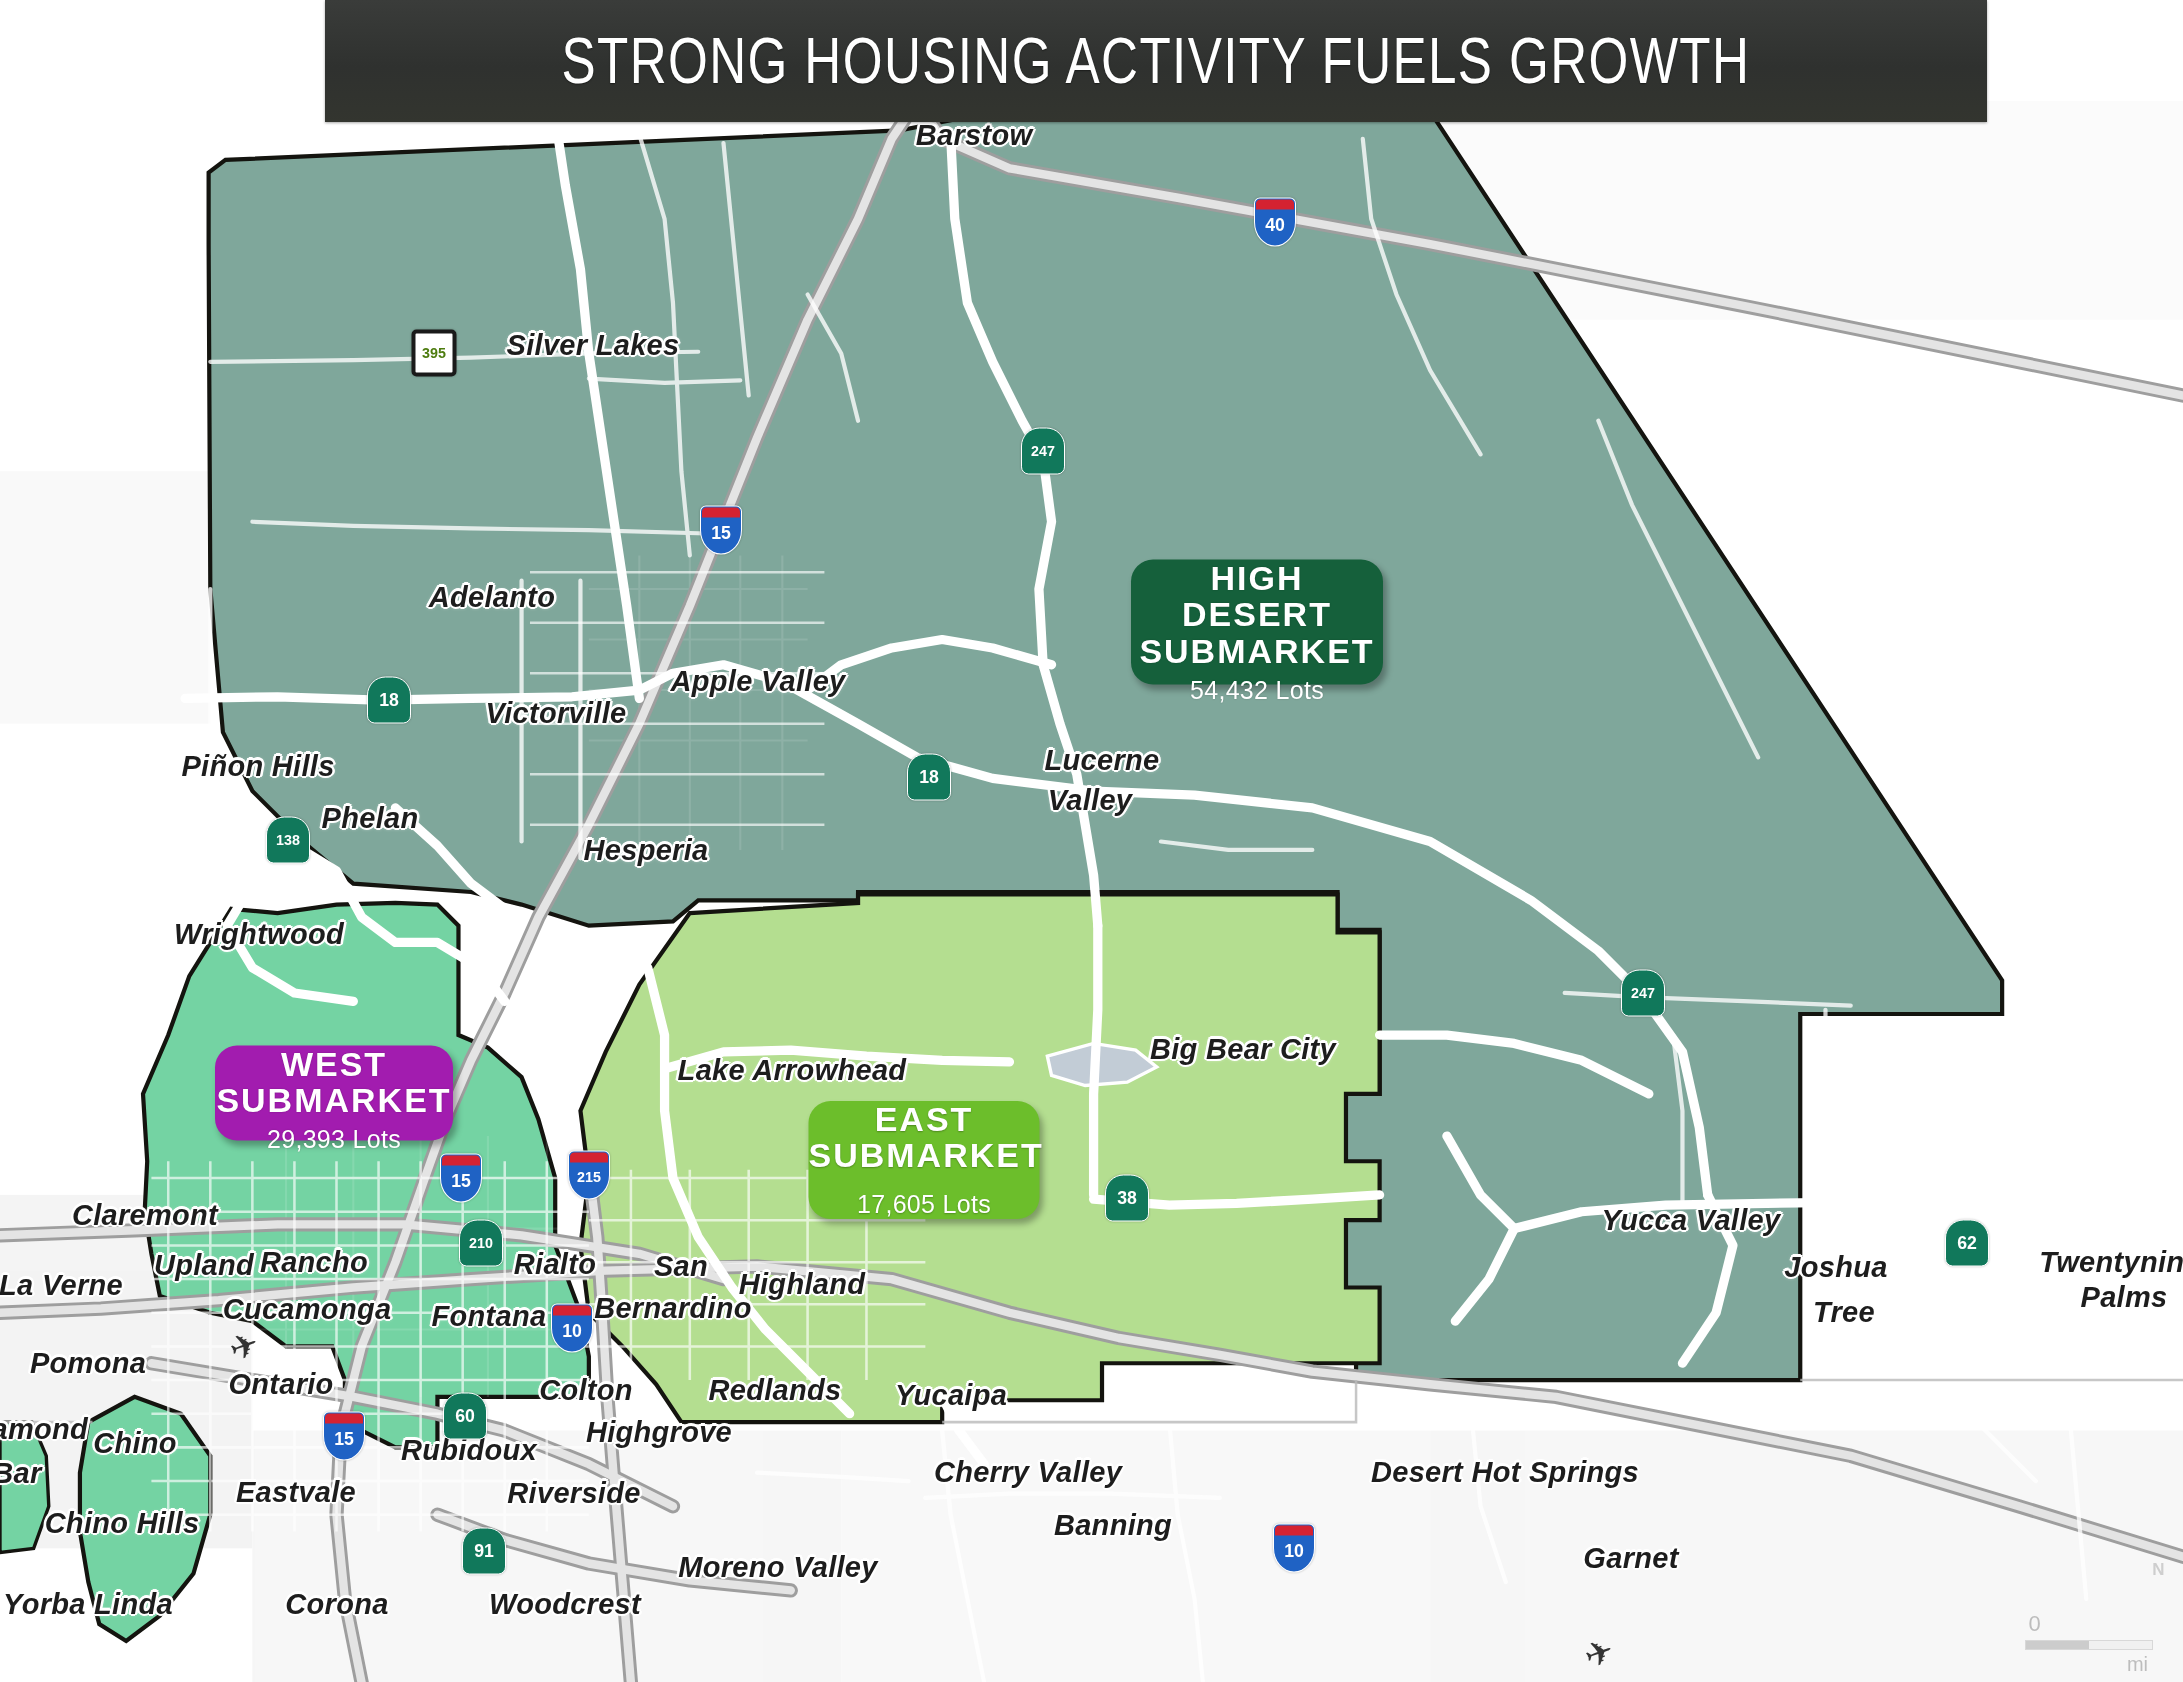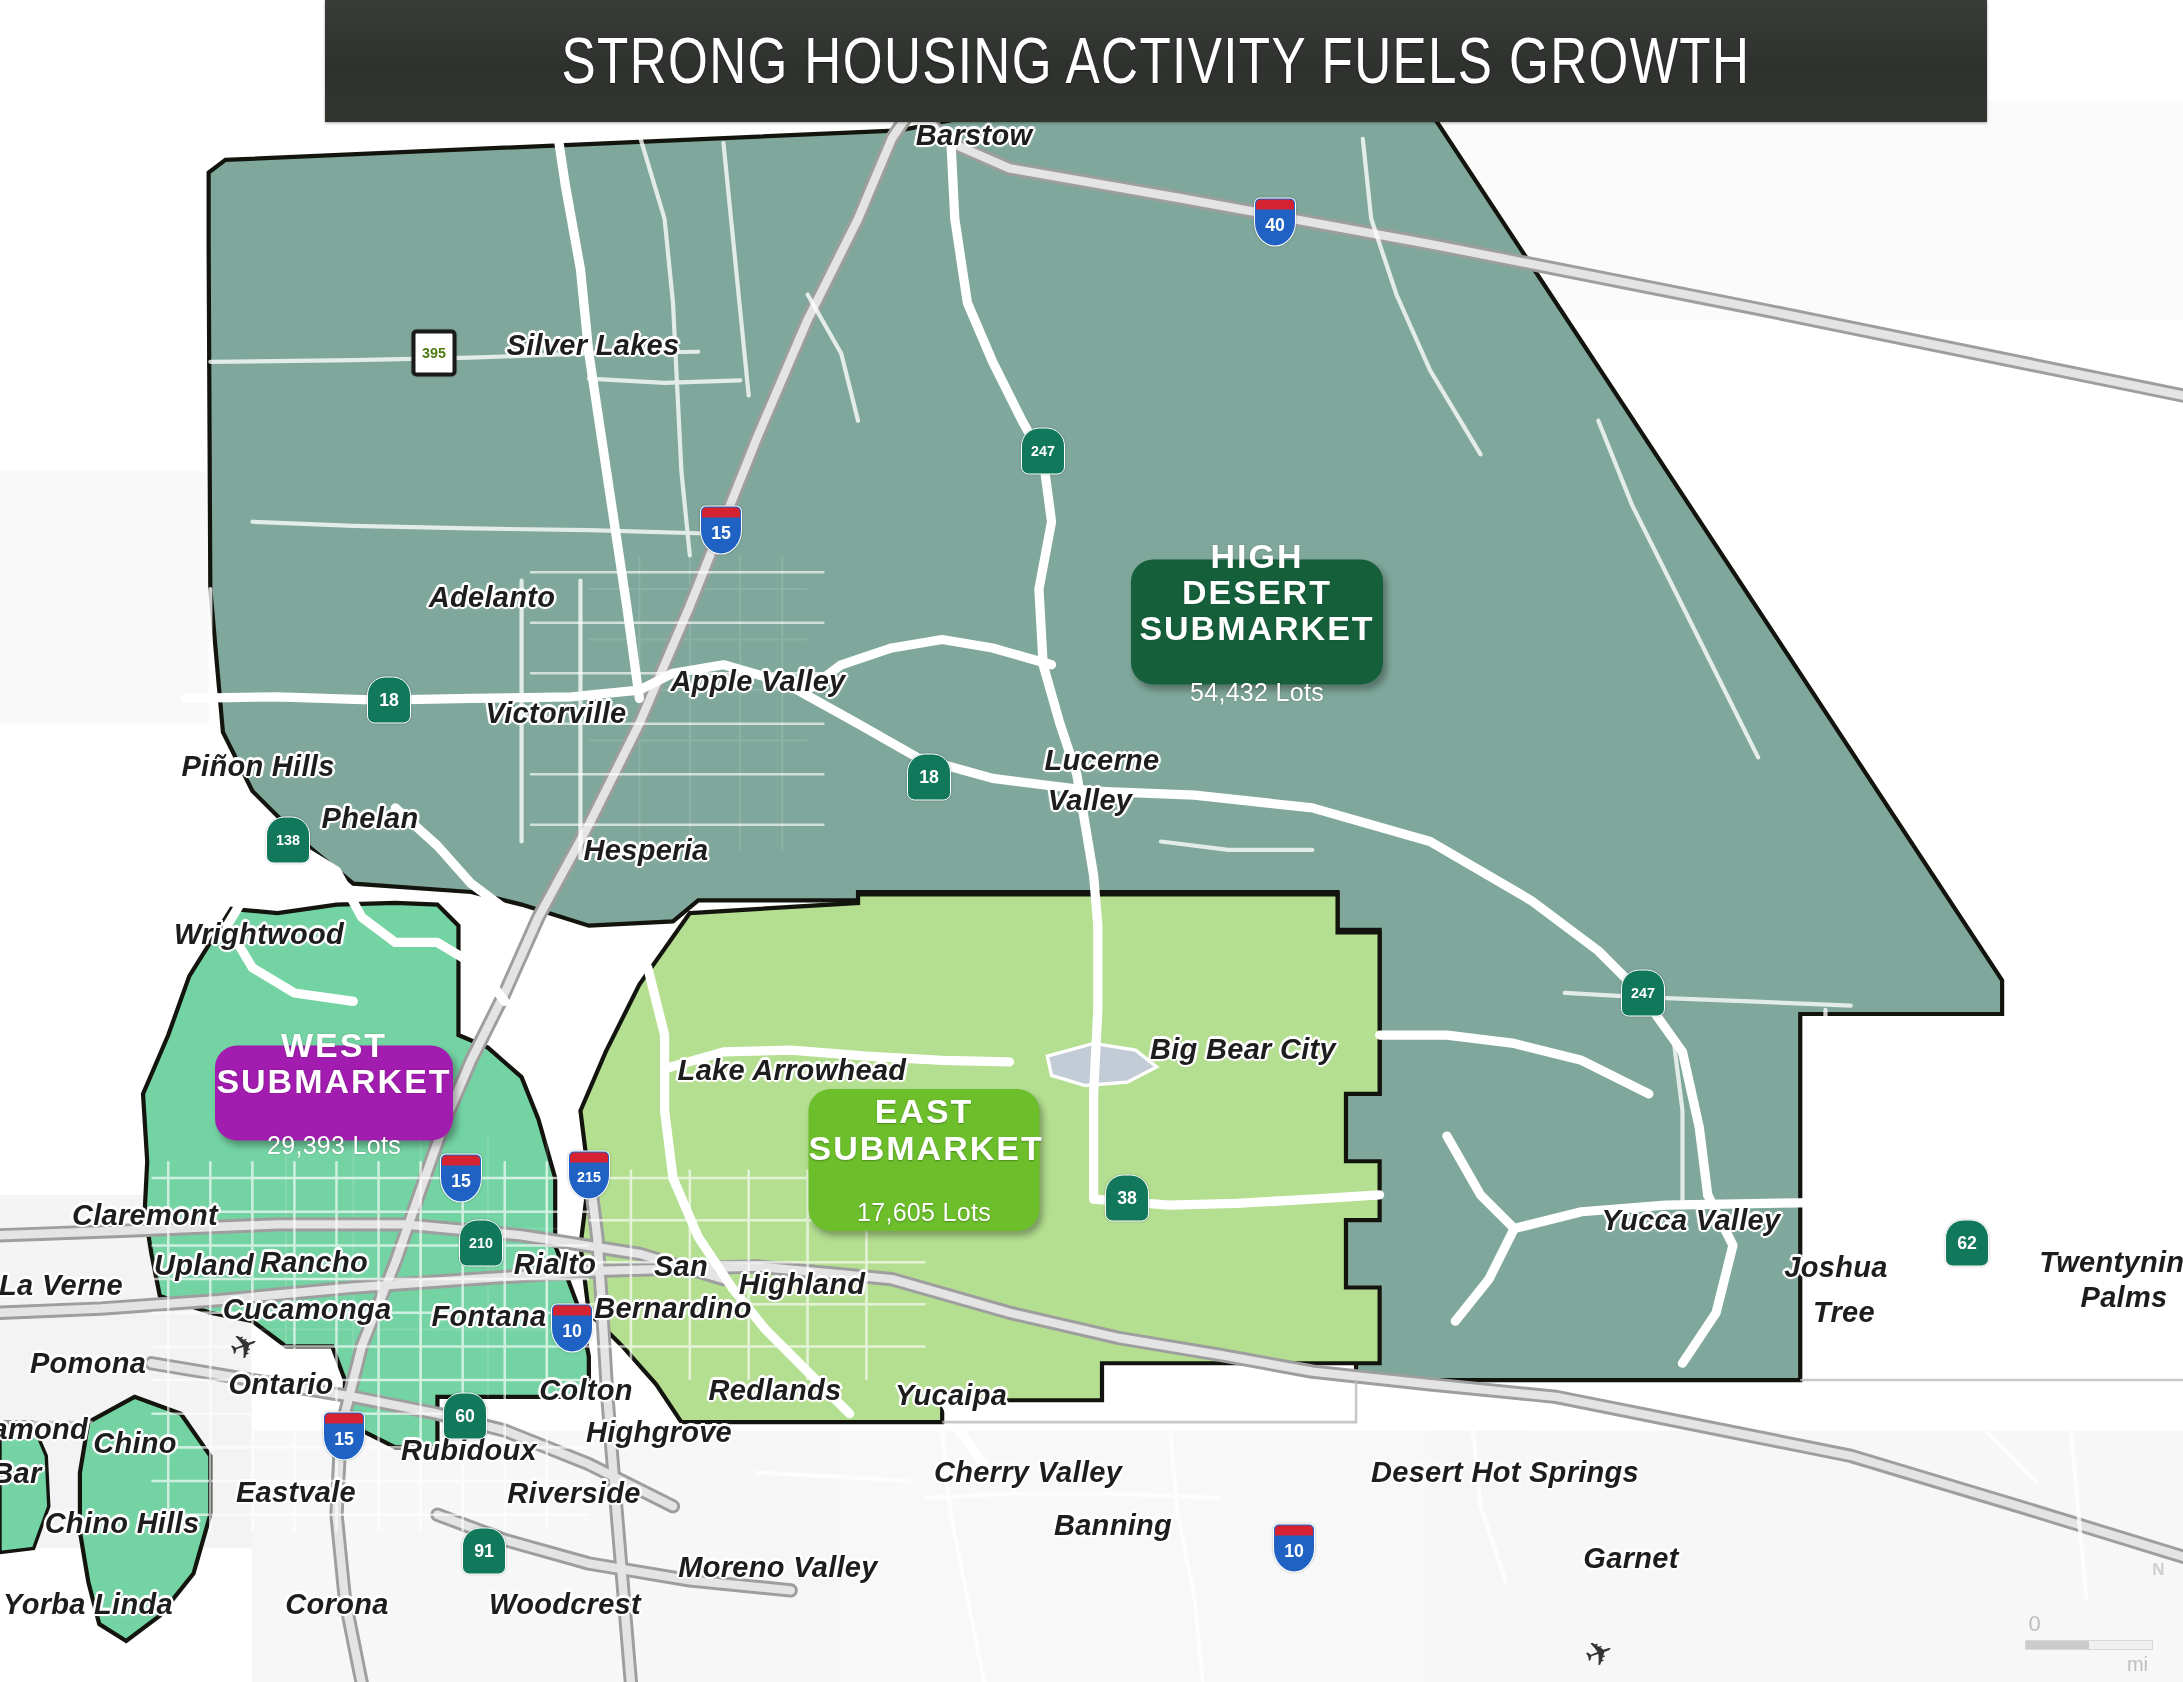--- a/index.html
+++ b/index.html
@@ -61,43 +61,42 @@
   }
 
   
   .badge{
     position:absolute;
     z-index:35;
     border-radius:22px;
     text-align:center;
     color:#ffffff;
     box-shadow:3.4px 5px 5.9px rgba(0,0,0,.30);
-    display:flex;flex-direction:column;justify-content:center;
+    display:flex;flex-direction:column;justify-content:space-between;
     transform:translate(-50%,-50%);
-    gap:25px;
   }
   .badge .b-title{
     font-family:"Liberation Sans",sans-serif;
     font-weight:bold;
     font-size:34px;
     letter-spacing:2px;
     line-height:1.07;
     text-shadow:0 0.8px 1.7px rgba(0,0,0,.28);
   }
   .badge .b-sub{
     font-family:"Liberation Sans",sans-serif;
     font-weight:normal;
     font-size:25px;
     letter-spacing:0.3px;
     margin-top:6.7px;
     text-shadow:0 0.8px 1.7px rgba(0,0,0,.25);
   }
   #badge-high-desert{left:1257px;top:622px;width:252px;height:125px;background:#15603b;}
   #badge-west{left:334px;top:1093px;width:238px;height:95px;background:#a21caf;}
-  #badge-east{left:924px;top:1160px;width:231px;height:142px;background:#6cbe2b;}
+  #badge-east{left:924px;top:1160px;width:231px;height:118px;background:#6cbe2b;}
 
   
   .shield{
     position:absolute;z-index:33;
     transform:translate(-50%,-50%);
     pointer-events:none;
     filter:drop-shadow(0 0.8px 0.8px rgba(0,0,0,.25));
   }
   .shield .lbl{
     position:absolute;left:0;right:0;

